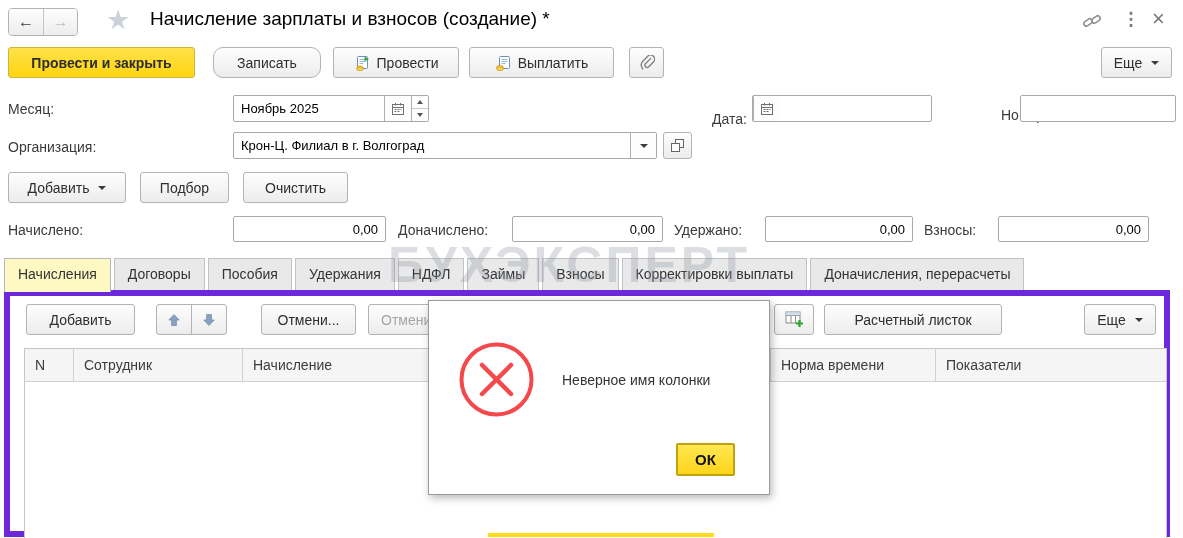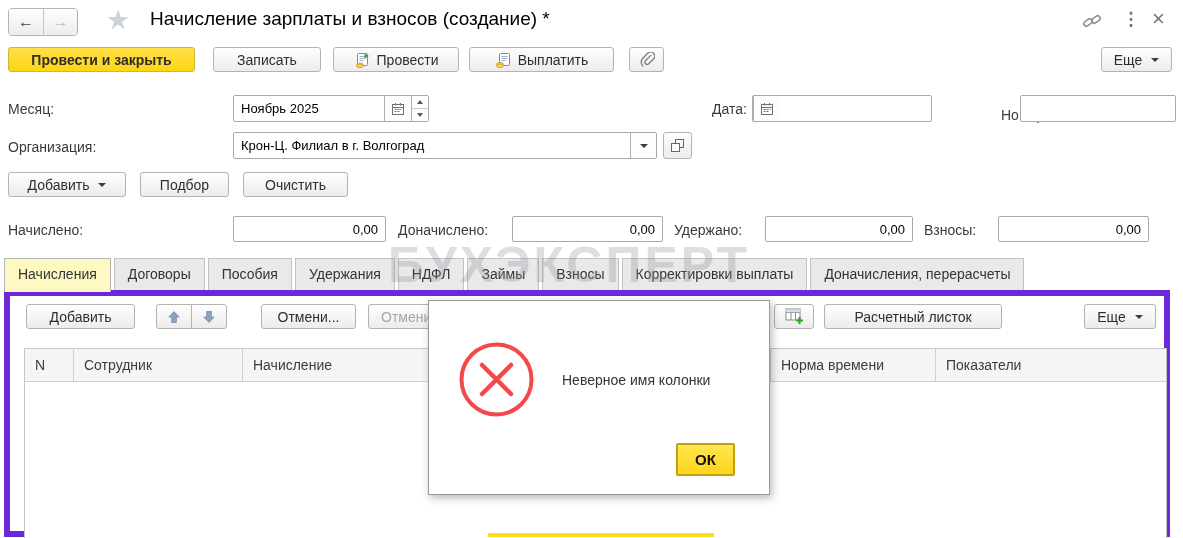--- a/index.html
+++ b/index.html
@@ -3,21 +3,21 @@
 <meta charset="utf-8">
 <style>
   * { margin:0; padding:0; box-sizing:border-box; }
   html,body { width:1183px; height:538px; }
   body {
     position:relative; overflow:hidden; background:#fff;
     font-family:"Liberation Sans", sans-serif; color:#333;
   }
   
   .btn {
-    position:absolute; height:25px; display:flex; align-items:center; justify-content:center;
+    position:absolute; height:31px; display:flex; align-items:center; justify-content:center;
     gap:7px; padding:0 12px; font-size:14px; color:#2e2e2e;
     background:linear-gradient(180deg,#fefefe 0%,#ececec 100%);
     border:1px solid #b3b3b3; border-radius:3px; cursor:pointer; white-space:nowrap;
   }
   .btn.primary { background:linear-gradient(180deg,#ffe14a 0%,#ffd511 100%); border-color:#cdb73a; font-weight:bold; }
   .btn.disabled { color:#a5a5a5; }
   .caret { width:0; height:0; border-left:4px solid transparent; border-right:4px solid transparent; border-top:4px solid #3c3c3c; margin-left:2px; }
   .lbl { position:absolute; font-size:14px; color:#3a3a3a; white-space:nowrap; }
   .field {
     position:absolute; height:27px; border:1px solid #a9a9a9; border-radius:2px;
@@ -86,21 +86,21 @@
     </svg>
   </div>
   <div class="titleicon" style="left:1122px;top:8px;font-size:18px;font-weight:bold;color:#777;">⋮</div>
   <div class="titleicon" style="left:1152px;top:6px;font-size:22px;color:#777;">×</div>
 </div>
 
 <div>
   <div class="btn primary" style="left:8px;top:47px;width:187px;">
     <span>Провести и закрыть</span>
   </div>
-  <div class="btn" style="left:213px;top:47px;width:108px;">
+  <div class="btn" style="left:213px;top:47px;width:108px;border-radius:10px;">
     <span>Записать</span>
   </div>
   <div class="btn" style="left:333px;top:47px;width:126px;">
     <span>
       <svg width="16" height="16" viewBox="0 0 16 16">
         <rect x="3.5" y="1.5" width="10" height="12" rx="1" fill="#fff" stroke="#6a8fc0"></rect>
         <path d="M5.5 4.5h6M5.5 6.5h6M5.5 8.5h4" stroke="#9ab2d4" stroke-width="1"></path>
         <path d="M10.5 1.5 L15 4 L10.5 6.5 Z" fill="#3aa53a"></path>
         <ellipse cx="6" cy="12.6" rx="3.3" ry="1.7" fill="#ffd34d" stroke="#c79a1e" stroke-width=".8"></ellipse>
         <ellipse cx="6" cy="14" rx="3.3" ry="1.7" fill="#ffd34d" stroke="#c79a1e" stroke-width=".8"></ellipse>
@@ -147,21 +147,21 @@
   <div class="spin">
     <div>
         <span class="tri-up"></span>
       </div>
     <div>
         <span class="tri-down"></span>
       </div>
   </div>
 </div>
 
-<span class="lbl" style="left:712px;top:101px;">Дата:</span>
+<span class="lbl" style="left:712px;top:111px;">Дата:</span>
 <div class="field" style="left:752px;top:95px;width:180px;">
   <div class="in-btn">
     <span>
       <svg width="14" height="14" viewBox="0 0 14 14" fill="none" stroke="#707070">
         <rect x="1.5" y="2.5" width="11" height="10"></rect>
         <path d="M1.5 5.5h11M4.5 1v2.5M9.5 1v2.5"></path>
         <path d="M3.5 7.5h2M6.5 7.5h2M9.5 7.5h1M3.5 9.5h2M6.5 9.5h2" stroke-width="1.2"></path>
       </svg>
     </span>
   </div>

